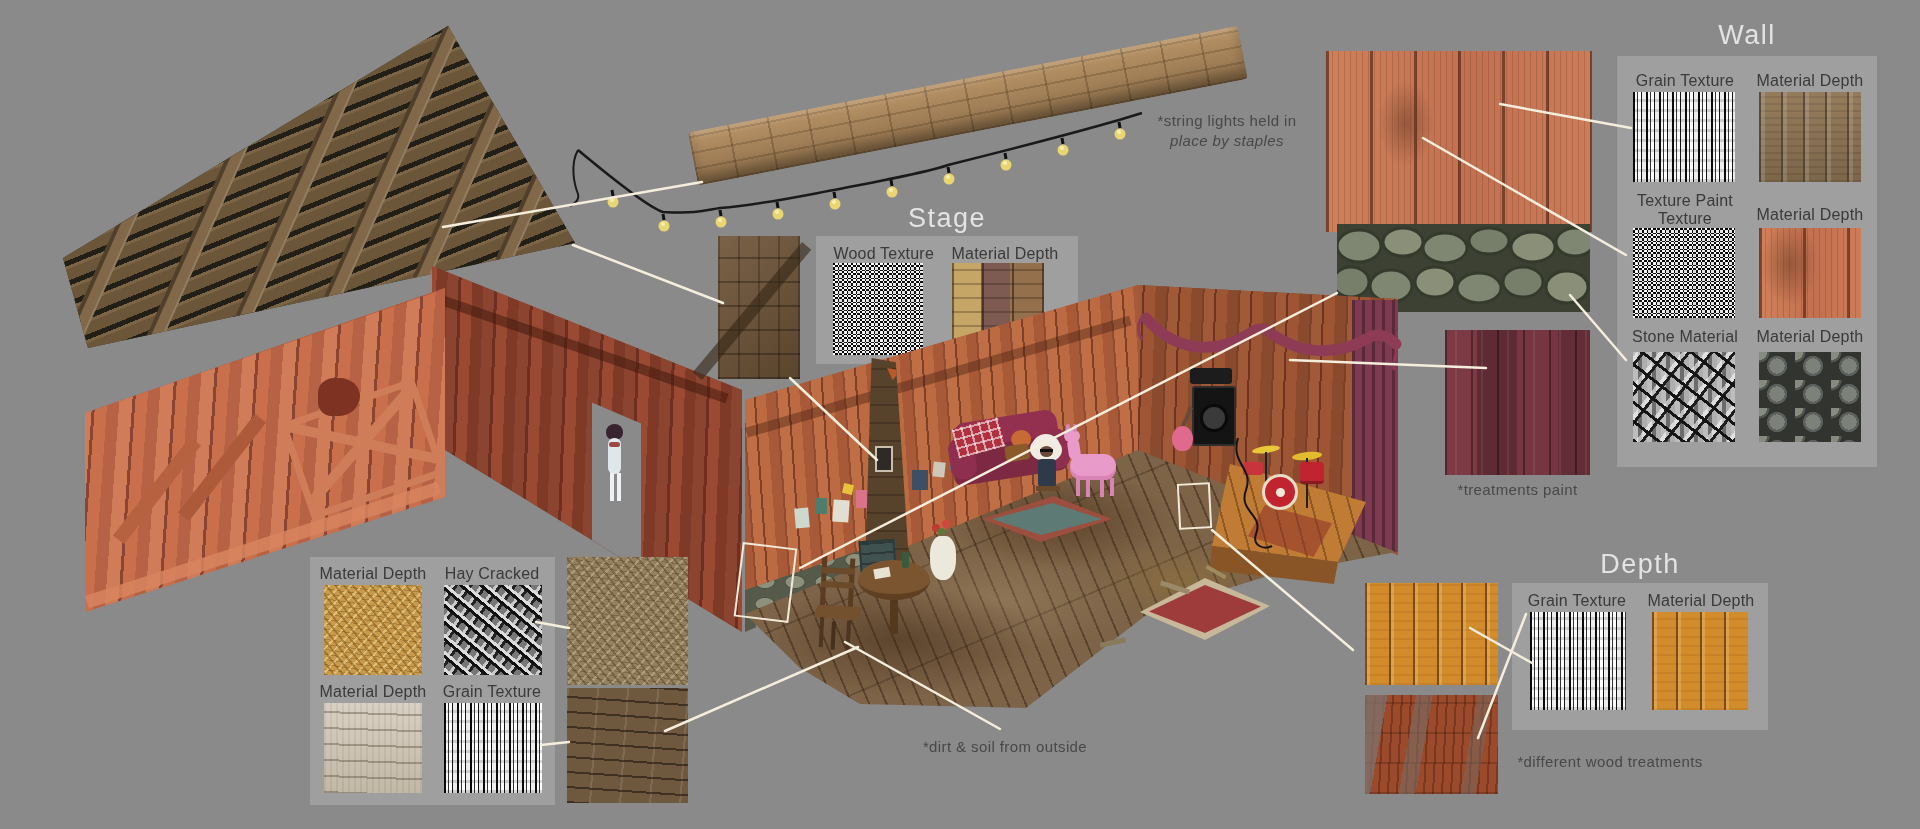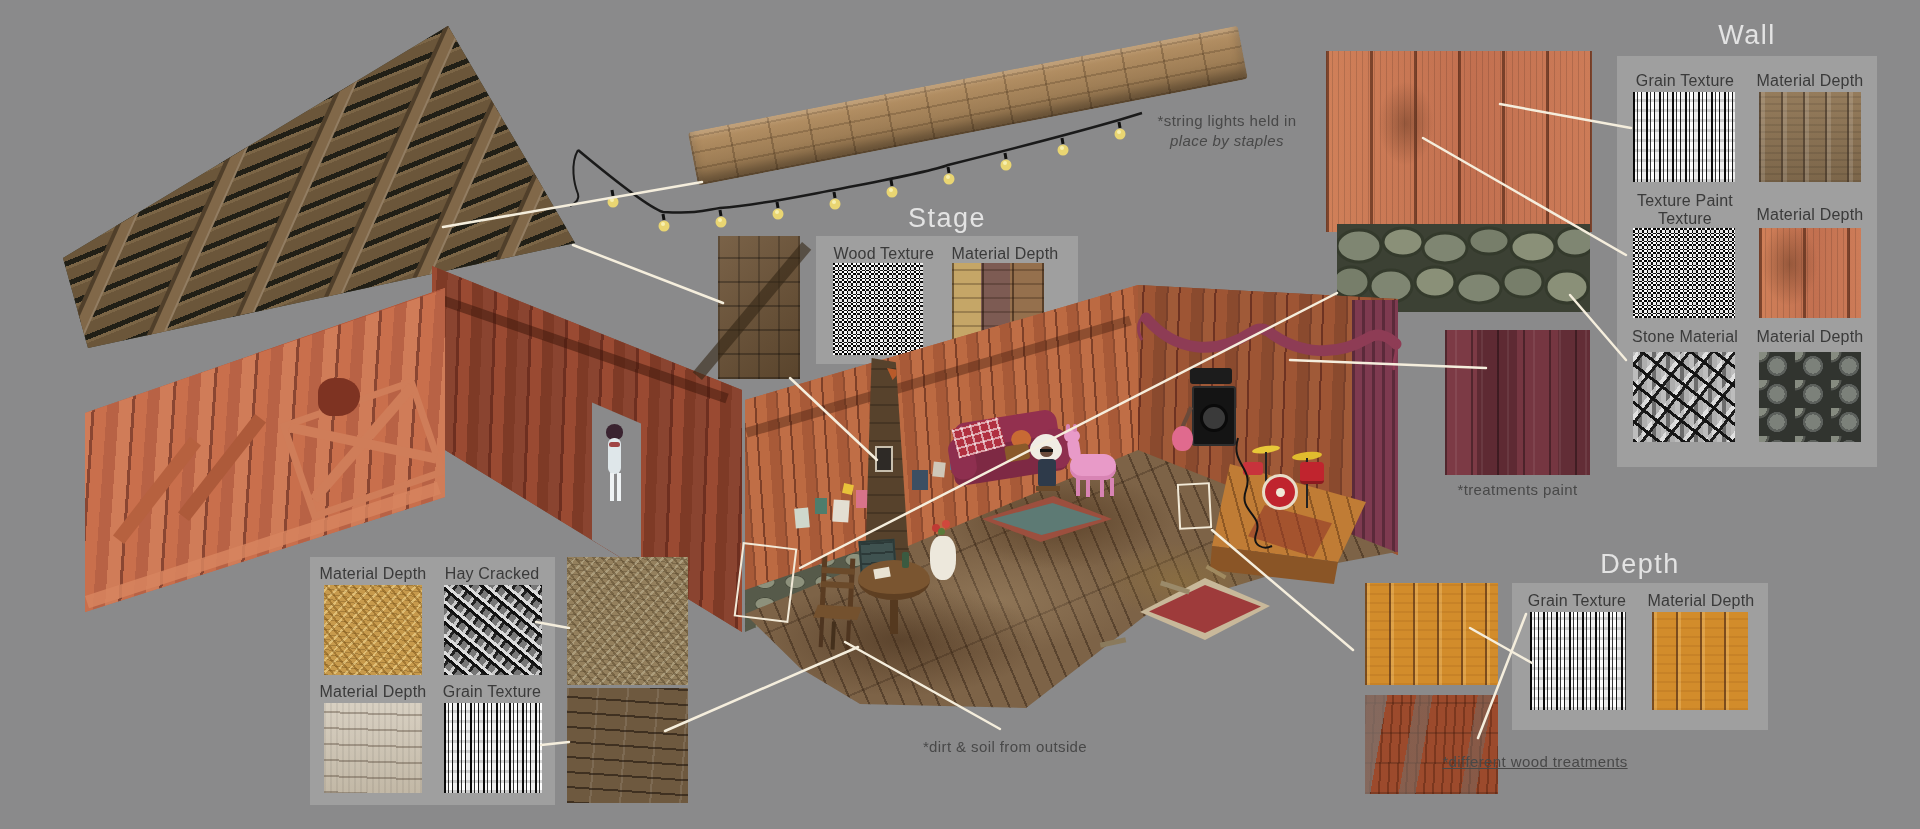--- a/index.html
+++ b/index.html
@@ -331,21 +331,21 @@
     <div class="tex-orange-planks" style="left:140px;top:29px;width:96px;height:98px;"></div>
   </div>
   <div class="tex-orange-planks" style="left:1365px;top:583px;width:133px;height:102px;"></div>
   <div class="tex-rust" style="left:1365px;top:695px;width:133px;height:99px;"></div>
 
   <div class="caption" style="left:1127px;top:111px;width:200px;">
     <span style="position:static;display:block;">*string lights held in</span>
     <span style="position:static;display:block;font-style:italic;">place by staples</span>
   </div>
   <div class="caption" style="left:905px;top:737px;width:200px;">*dirt &amp; soil from outside</div>
-  <div class="caption" style="left:1425px;top:752px;width:220px;text-decoration:underline;">*different wood treatments</div>
+  <div class="caption" style="left:1500px;top:752px;width:220px;">*different wood treatments</div>
 
   <svg width="1920" height="829" style="left:0;top:0;pointer-events:none;">
 
     <path d="M1146,318 C1175,352 1215,356 1252,332 C1258,328 1262,328 1268,331 C1300,356 1338,356 1368,338 C1378,332 1388,336 1396,344" stroke="#8e3c55" stroke-width="11" fill="none" stroke-linecap="round"></path>
     <path d="M1144,316 c-8,6 -6,18 -2,24" stroke="#8e3c55" stroke-width="3" fill="none"></path>
     <path d="M1396,344 c2,10 -4,18 -2,26" stroke="#8e3c55" stroke-width="3" fill="none"></path>
 
     <path d="M1238,438 c-8,26 16,30 8,52 c-8,22 18,24 10,44 c-4,12 8,16 16,12" stroke="#141414" stroke-width="2" fill="none"></path>
 
     <path d="M578,150 C620,185 650,208 663,212 C700,214 706,210 720,208 C760,205 800,196 834,190 C880,181 930,172 948,165 C1000,152 1060,137 1119,120 L1142,113" stroke="#1a1a1a" stroke-width="2.5" fill="none"></path>

